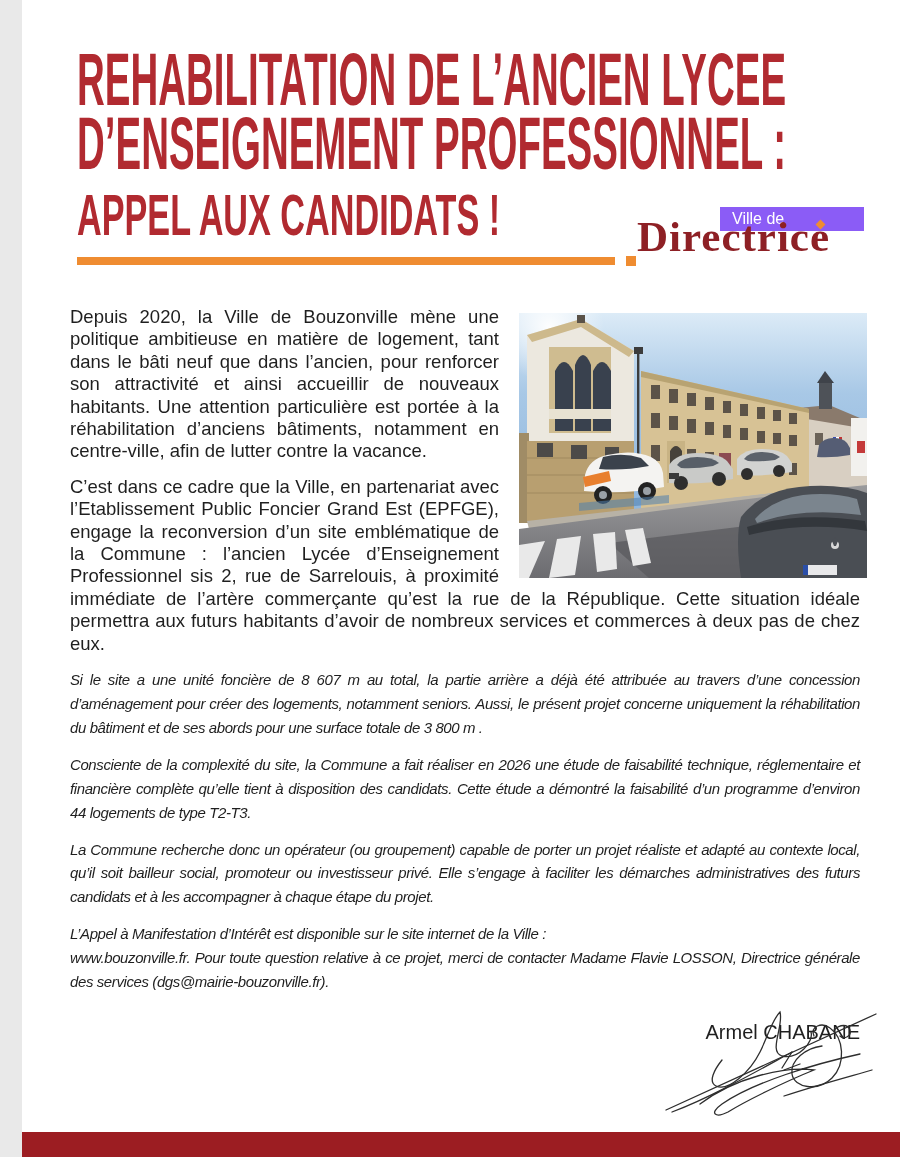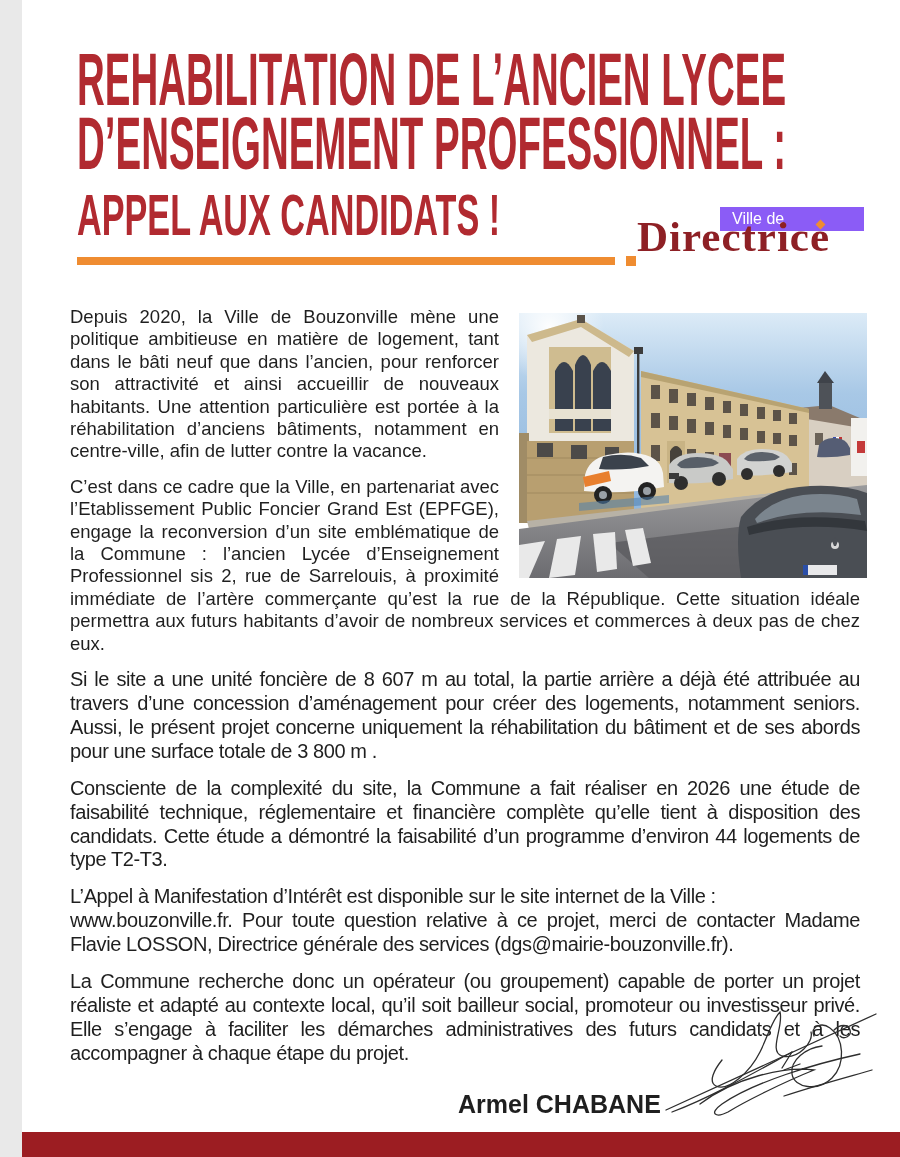--- a/index.html
+++ b/index.html
@@ -25,23 +25,23 @@
 
   
   .photo{position:absolute;left:497px;top:313px;width:348px;height:265px;overflow:hidden;}
   .photo svg{display:block;}
 
   
   .doc{position:absolute;left:48px;top:306px;width:790px;text-align:justify;
        font-size:18.5px;line-height:22.4px;}
   .photo-spacer{float:right;width:352px;height:272px;margin-left:9px;}
   .doc p{margin:0 0 13px 0;}
-  .doc p.cond{font-size:20px;line-height:23.9px;letter-spacing:-0.4px;}
-
-  .signoff{margin:26px 0 0 388px;text-align:left;font-size:25px;line-height:25.5px;font-weight:bold;}
+  .doc p.cond{font-size:15px;line-height:23.9px;letter-spacing:-0.4px;font-style:italic;}
+
+  .signoff{margin:26px 0 0 388px;text-align:right;font-size:20px;line-height:25.5px;}
 
   .signature-svg{position:absolute;left:642px;top:1008px;z-index:4;}
 
   .footer-bar{position:absolute;left:0;top:1132px;width:900px;height:25px;background:#9c1d22;}
 </style>
 </head>
 <body>
 
 <div class="page">
 
@@ -203,22 +203,22 @@
       </g>
     </svg>
   </div>
 
   <div class="doc">
     <div class="photo-spacer"></div>
     <p>Depuis 2020, la Ville de Bouzonville mène une politique ambitieuse en matière de logement, tant dans le bâti neuf que dans l’ancien, pour renforcer son attractivité et ainsi accueillir de nouveaux habitants. Une attention particulière est portée à la réhabilitation d’anciens bâtiments, notamment en centre-ville, afin de lutter contre la vacance.</p>
     <p>C’est dans ce cadre que la Ville, en partenariat avec l’Etablissement Public Foncier Grand Est (EPFGE), engage la reconversion d’un site emblématique de la Commune : l’ancien Lycée d’Enseignement Professionnel sis 2, rue de Sarrelouis, à proximité immédiate de l’artère commerçante qu’est la rue de la République. Cette situation idéale permettra aux futurs habitants d’avoir de nombreux services et commerces à deux pas de chez eux.</p>
     <p class="cond">Si le site a une unité foncière de 8 607 m au total, la partie arrière a déjà été attribuée au travers d’une concession d’aménagement pour créer des logements, notamment seniors. Aussi, le présent projet concerne uniquement la réhabilitation du bâtiment et de ses abords pour une surface totale de 3 800 m .</p>
     <p class="cond">Consciente de la complexité du site, la Commune a fait réaliser en 2026 une étude de faisabilité technique, réglementaire et financière complète qu’elle tient à disposition des candidats. Cette étude a démontré la faisabilité d’un programme d’environ 44 logements de type T2-T3.</p>
+    <p class="cond">La Commune recherche donc un opérateur (ou groupement) capable de porter un projet réaliste et adapté au contexte local, qu’il soit bailleur social, promoteur ou investisseur privé. Elle s’engage à faciliter les démarches administratives des futurs candidats et à les accompagner à chaque étape du projet.</p>
     <p class="cond"><span>L’Appel à Manifestation d’Intérêt est disponible sur le site internet de la Ville :</span><br><span>www.bouzonville.fr. Pour toute question relative à ce projet, merci de contacter Madame Flavie LOSSON, Directrice générale des services (dgs@mairie-bouzonville.fr).</span></p>
-    <p class="cond">La Commune recherche donc un opérateur (ou groupement) capable de porter un projet réaliste et adapté au contexte local, qu’il soit bailleur social, promoteur ou investisseur privé. Elle s’engage à faciliter les démarches administratives des futurs candidats et à les accompagner à chaque étape du projet.</p>
 
     <div class="signoff">
       <div>Armel CHABANE</div>
     </div>
   </div>
 
   <svg class="signature-svg" width="215" height="110" viewBox="0 0 215 110" xmlns="http://www.w3.org/2000/svg">
     <g fill="none" stroke="#2e2e2e" stroke-width="1.3" stroke-linecap="round">
       <path d="M2,102 L212,6"></path>
       <path d="M8,104 C50,88 95,62 128,44"></path>

